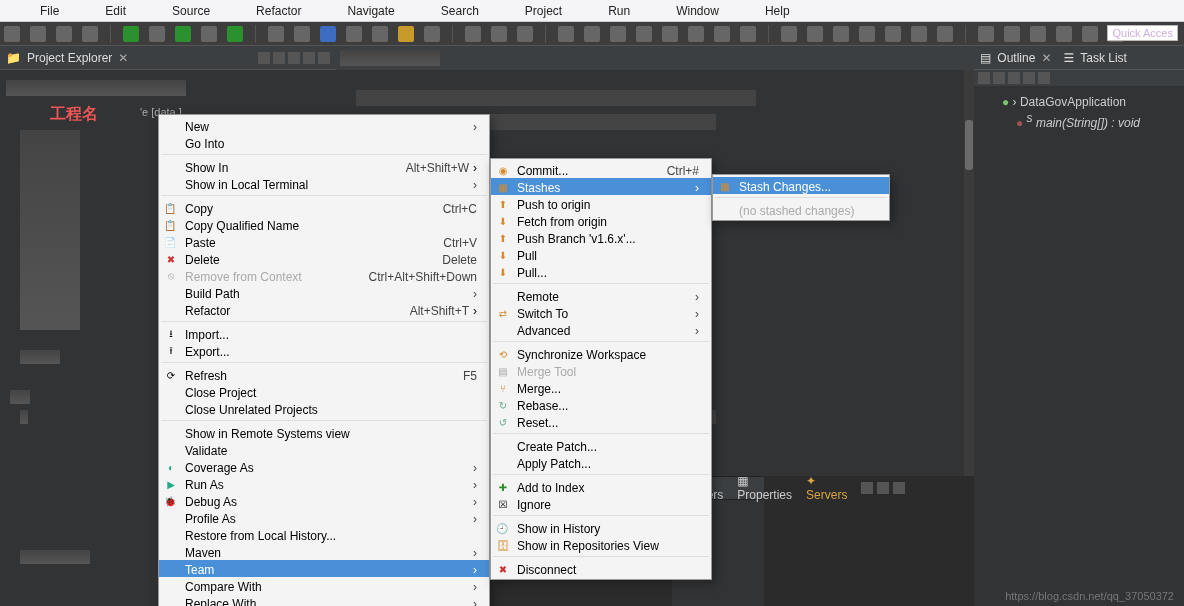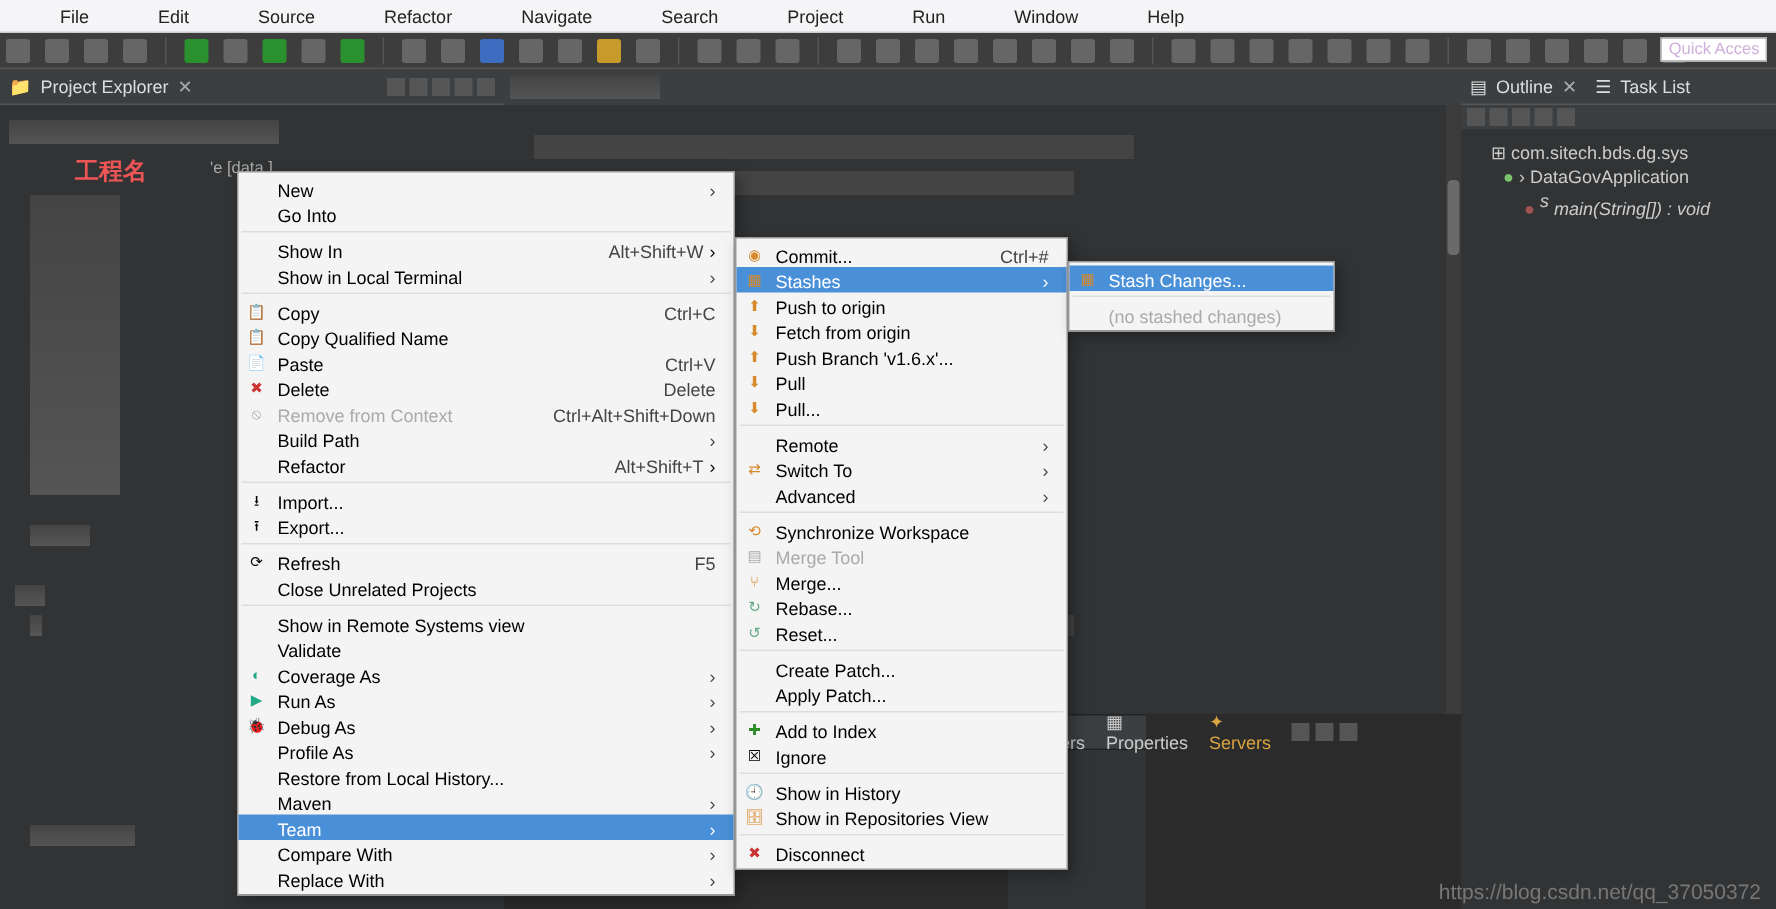--- a/index.html
+++ b/index.html
@@ -48,21 +48,21 @@
 .ctx-menu { position: absolute; background: #f4f4f4; border: 1px solid #999; box-shadow: 3px 3px 10px rgba(0,0,0,.35); color: #000; font-size: 12px; padding: 2px 0; z-index: 10; }
 .ctx-item { display: flex; align-items: flex-end; height: 17px; padding: 0 12px 0 26px; position: relative; white-space: nowrap; cursor: default; }
 .ctx-item .kb { margin-left: auto; padding-left: 30px; color: #444; }
 .ctx-item .arrow { margin-left: auto; padding-left: 30px; color: #444; }
 .ctx-item.disabled { color: #aaa; }
 .ctx-item.selected { background: #4a90d9; color: #fff; }
 .ctx-item.selected .arrow { color: #fff; }
 .ctx-sep { height: 1px; background: #ddd; margin: 3px 2px; }
 .ctx-icon { position: absolute; left: 4px; width: 16px; height: 16px; display: flex; align-items: center; justify-content: center; font-size: 10px; }
 
-.watermark { position: absolute; right: 10px; bottom: 4px; color: #777; font-size: 14px; }
+.watermark { position: absolute; right: 10px; bottom: 4px; color: #777; font-size: 11px; }
 
 .editor-tab-strip { height: 24px; background: #3c3f41; display: flex; align-items:center;}
 .editor-area{position:absolute;top:24px;bottom:130px;left:0;right:0;background:#313335;}
 .editor-area .blurbox{position:absolute;background:#444;}
 
 .sc{position:absolute;right:0;top:24px;bottom:130px;width:10px;background:#3b3b3b;}
 .sc-thumb{position:absolute;top:50px;left:1px;width:8px;height:50px;background:#6a6a6a;border-radius:3px;}
 </style>
 </head>
 <body>
@@ -198,21 +198,20 @@
       <span>Task List</span>
     </div>
     <div style="height:16px;background:#3c3f41;display:flex;gap:3px;padding:2px 4px;">
       <div class="mini" style="width:12px;height:12px;background:#555;"></div>
       <div class="mini" style="width:12px;height:12px;background:#555;"></div>
       <div class="mini" style="width:12px;height:12px;background:#555;"></div>
       <div class="mini" style="width:12px;height:12px;background:#555;"></div>
       <div class="mini" style="width:12px;height:12px;background:#555;"></div>
     </div>
     <div class="outline-body">
-      <div class="node">⊞ <span>com.sitech.bds.dg.sys</span></div>
       <div class="node" style="padding-left:20px;"><span style="color:#7cc36e;">●</span> › <span>DataGovApplication</span></div>
       <div class="node" style="padding-left:34px;font-style:italic;"><span style="color:#a15353;">●</span> <sup>s</sup> <span>main(String[]) : void</span></div>
     </div>
   </div>
 </div>
 
 <div class="ctx-menu" style="left:158px; top:114px; width:332px;">
   <div class="ctx-item">
       <span>New</span>
       <span class="arrow">›</span>
@@ -273,20 +272,23 @@
       <span class="ctx-icon">⭱</span>
       <span>Export...</span>
     </div>
   <div class="ctx-sep"></div>
   <div class="ctx-item">
       <span class="ctx-icon">⟳</span>
       <span>Refresh</span>
       <span class="kb">F5</span>
     </div>
   <div class="ctx-item">
+      <span>Close Project</span>
+    </div>
+  <div class="ctx-item">
       <span>Close Unrelated Projects</span>
     </div>
   <div class="ctx-sep"></div>
   <div class="ctx-item">
       <span>Show in Remote Systems view</span>
     </div>
   <div class="ctx-item">
       <span>Validate</span>
     </div>
   <div class="ctx-item">

